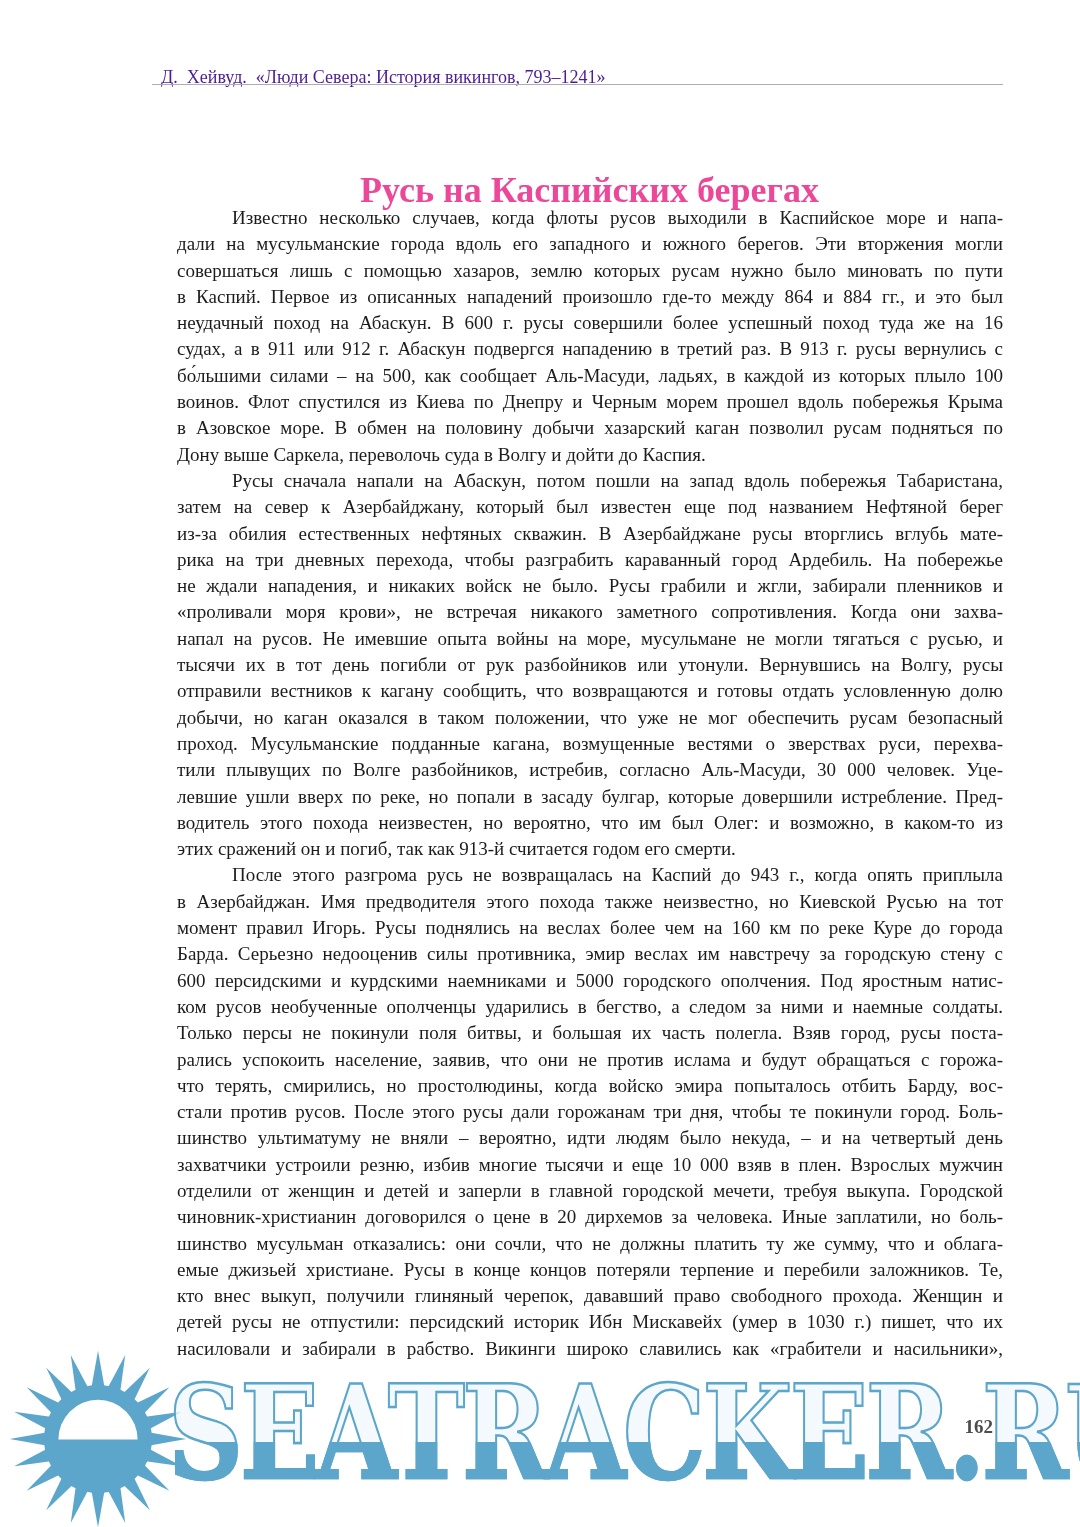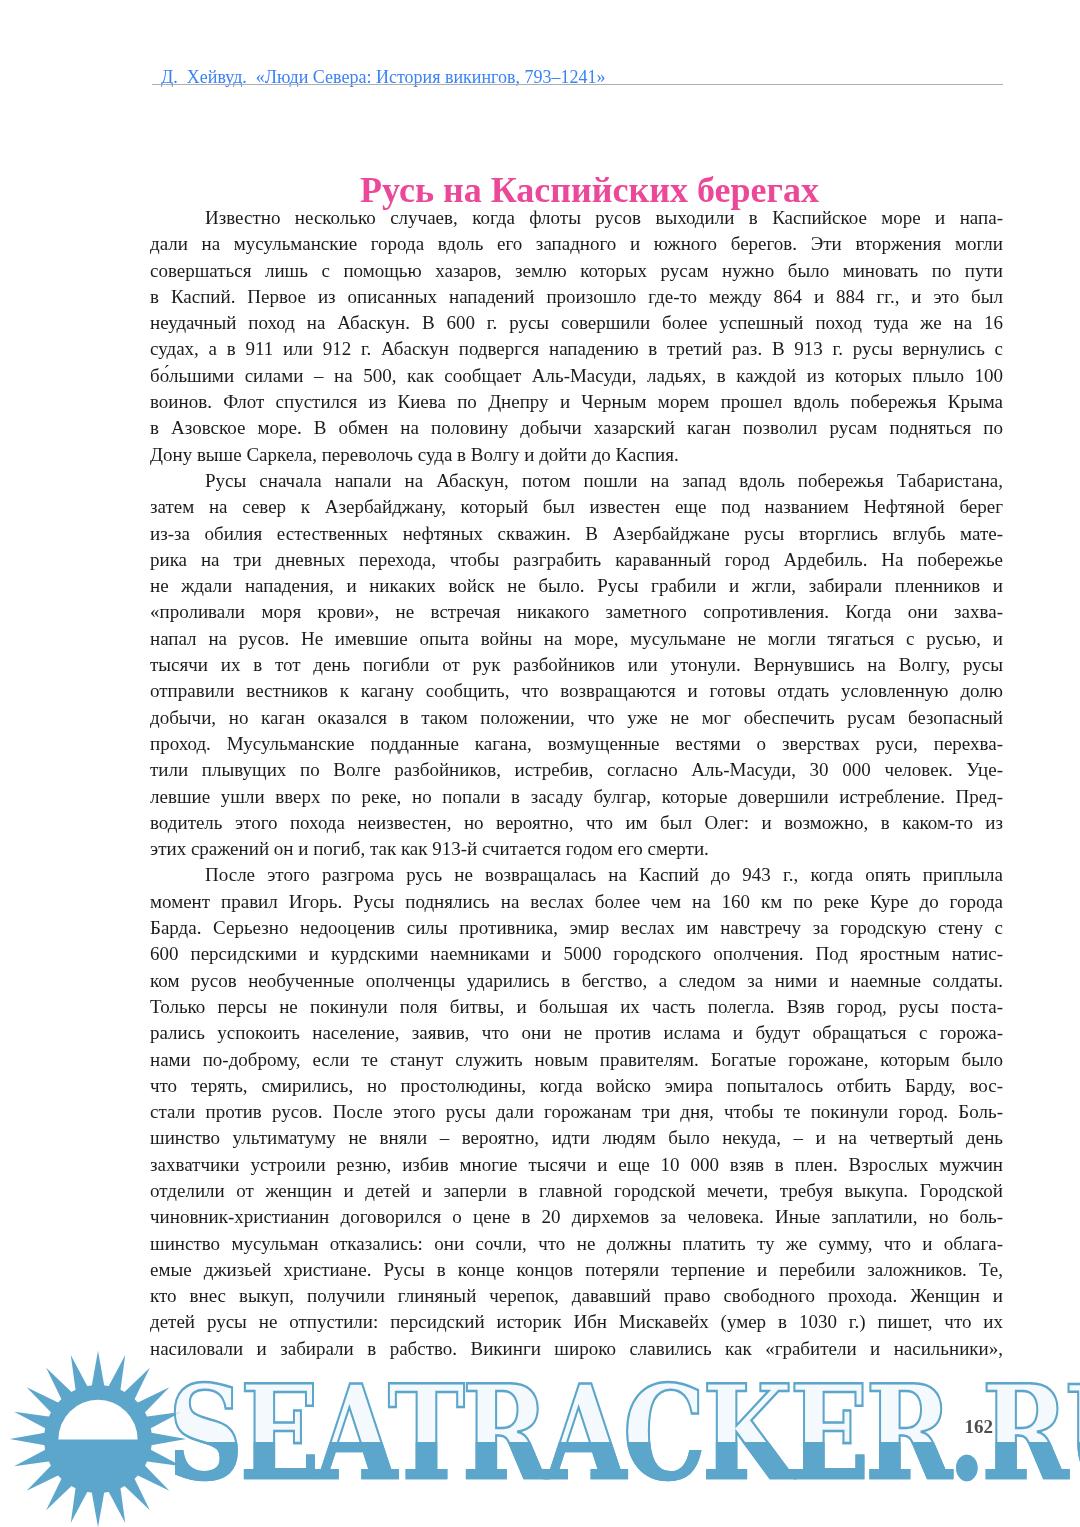--- a/index.html
+++ b/index.html
@@ -6,21 +6,21 @@
   body{
     width:1080px;height:1527px;
     background:#ffffff;
     position:relative;
     overflow:hidden;
     font-family:"Liberation Serif","DejaVu Serif",serif;
     color:#1c1c1c;
   }
   .running-header{
     position:absolute;left:152px;top:46px;width:851px;
-    font-size:18px;color:#3b82f6;white-space:pre;
+    font-size:18px;color:#4c1d95;white-space:pre;
   }
   .header-rule{
     position:absolute;left:152px;top:84px;width:851px;height:0;
     border-top:1px solid #aeaeae;
   }
   .page-title{
     position:absolute;left:150px;top:156px;width:853px;
     margin:13px;text-align:center;
     font-size:36px;font-weight:bold;color:#ec4899;
   }
@@ -28,20 +28,21 @@
     position:absolute;left:150px;top:205px;width:853px;
     z-index:3;
   }
   .line{
     font-size:19px;
     height:26.3px;line-height:26.3px;
     overflow:hidden;
     text-align:justify;
     -moz-text-align-last:justify;
     text-align-last:justify;
+    margin-left:27px;
   }
   .line.first{text-indent:55px;}
   .line.last{-moz-text-align-last:left;text-align-last:left;}
   .page-number{
     position:absolute;right:87px;top:1416px;
     font-size:19px;color:#4d4d4d;
     z-index:2;
     font-weight:bold;
   }
   .watermark{
@@ -101,27 +102,27 @@
     <div class="line">напал на русов. Не имевшие опыта войны на море, мусульмане не могли тягаться с русью, и</div>
     <div class="line">тысячи их в тот день погибли от рук разбойников или утонули. Вернувшись на Волгу, русы</div>
     <div class="line">отправили вестников к кагану сообщить, что возвращаются и готовы отдать условленную долю</div>
     <div class="line">добычи, но каган оказался в таком положении, что уже не мог обеспечить русам безопасный</div>
     <div class="line">проход. Мусульманские подданные кагана, возмущенные вестями о зверствах руси, перехва-</div>
     <div class="line">тили плывущих по Волге разбойников, истребив, согласно Аль-Масуди, 30 000 человек. Уце-</div>
     <div class="line">левшие ушли вверх по реке, но попали в засаду булгар, которые довершили истребление. Пред-</div>
     <div class="line">водитель этого похода неизвестен, но вероятно, что им был Олег: и возможно, в каком-то из</div>
     <div class="line last">этих сражений он и погиб, так как 913-й считается годом его смерти.</div>
     <div class="line first">После этого разгрома русь не возвращалась на Каспий до 943 г., когда опять приплыла</div>
+    <div class="line">в Азербайджан. Имя предводителя этого похода также неизвестно, но Киевской Русью на тот</div>
     <div class="line">момент правил Игорь. Русы поднялись на веслах более чем на 160 км по реке Куре до города</div>
     <div class="line">Барда. Серьезно недооценив силы противника, эмир веслах им навстречу за городскую стену с</div>
     <div class="line">600 персидскими и курдскими наемниками и 5000 городского ополчения. Под яростным натис-</div>
     <div class="line">ком русов необученные ополченцы ударились в бегство, а следом за ними и наемные солдаты.</div>
     <div class="line">Только персы не покинули поля битвы, и большая их часть полегла. Взяв город, русы поста-</div>
     <div class="line">рались успокоить население, заявив, что они не против ислама и будут обращаться с горожа-</div>
-    <div class="line">нами по-доброму, если те станут служить новым правителям. Богатые горожане, которым было</div>
     <div class="line">что терять, смирились, но простолюдины, когда войско эмира попыталось отбить Барду, вос-</div>
     <div class="line">стали против русов. После этого русы дали горожанам три дня, чтобы те покинули город. Боль-</div>
     <div class="line">шинство ультиматуму не вняли – вероятно, идти людям было некуда, – и на четвертый день</div>
     <div class="line">захватчики устроили резню, избив многие тысячи и еще 10 000 взяв в плен. Взрослых мужчин</div>
     <div class="line">отделили от женщин и детей и заперли в главной городской мечети, требуя выкупа. Городской</div>
     <div class="line">чиновник-христианин договорился о цене в 20 дирхемов за человека. Иные заплатили, но боль-</div>
     <div class="line">шинство мусульман отказались: они сочли, что не должны платить ту же сумму, что и облага-</div>
     <div class="line">емые джизьей христиане. Русы в конце концов потеряли терпение и перебили заложников. Те,</div>
     <div class="line">кто внес выкуп, получили глиняный черепок, дававший право свободного прохода. Женщин и</div>
     <div class="line">детей русы не отпустили: персидский историк Ибн Мискавейх (умер в 1030 г.) пишет, что их</div>

